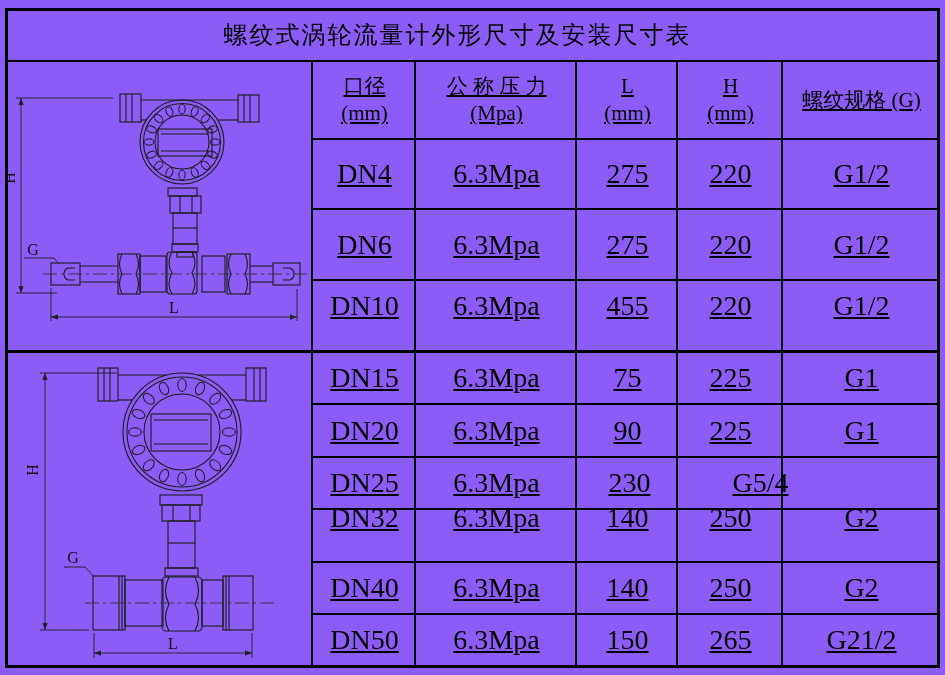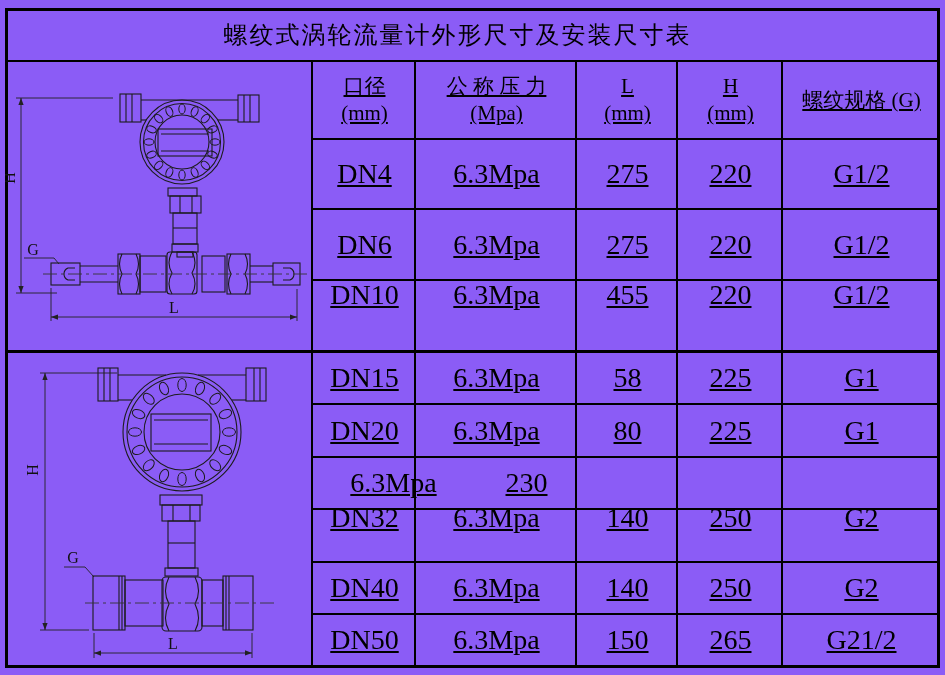--- a/index.html
+++ b/index.html
@@ -78,44 +78,46 @@
     <div class="cell c3">220</div>
     <div class="cell c4">G1/2</div>
   </div>
   <div class="trow" style="top:210px;height:69px">
     <div class="cell c0">DN6</div>
     <div class="cell c1">6.3Mpa</div>
     <div class="cell c2">275</div>
     <div class="cell c3">220</div>
     <div class="cell c4">G1/2</div>
   </div>
-  <div class="trow" style="top:270px;height:49px">
+  <div class="trow" style="top:281px;height:49px">
     <div class="cell c0">DN10</div>
     <div class="cell c1">6.3Mpa</div>
     <div class="cell c2">455</div>
     <div class="cell c3">220</div>
     <div class="cell c4">G1/2</div>
   </div>
   <div class="trow" style="top:352px;height:51px">
     <div class="cell c0">DN15</div>
     <div class="cell c1">6.3Mpa</div>
-    <div class="cell c2">58</div>
+    <div class="cell c2">75</div>
     <div class="cell c3">225</div>
     <div class="cell c4">G1</div>
   </div>
   <div class="trow" style="top:405px;height:51px">
     <div class="cell c0">DN20</div>
     <div class="cell c1">6.3Mpa</div>
-    <div class="cell c2">80</div>
+    <div class="cell c2">90</div>
     <div class="cell c3">225</div>
     <div class="cell c4">G1</div>
   </div>
   <div class="trow" style="top:458px;height:50px">
+    <div class="cell c0">DN25</div>
     <div class="cell c1">6.3Mpa</div>
     <div class="cell c3">230</div>
+    <div class="cell c4">G5/4</div>
   </div>
   <div class="trow" style="top:484px;height:67px">
     <div class="cell c0">DN32</div>
     <div class="cell c1">6.3Mpa</div>
     <div class="cell c2">140</div>
     <div class="cell c3">250</div>
     <div class="cell c4">G2</div>
   </div>
   <div class="trow" style="top:563px;height:50px">
     <div class="cell c0">DN40</div>

